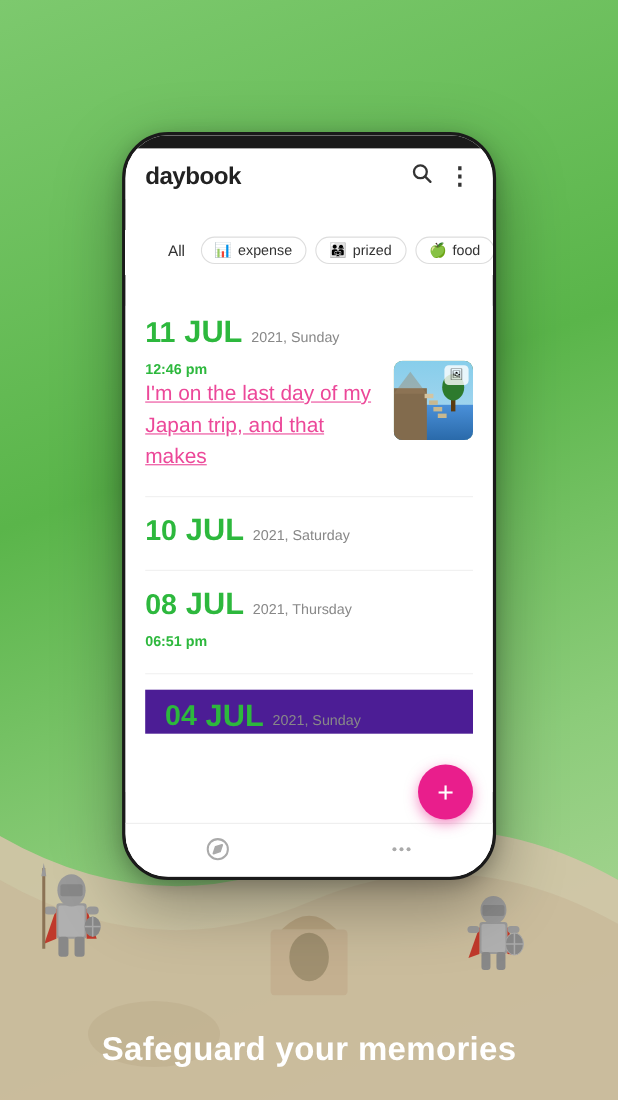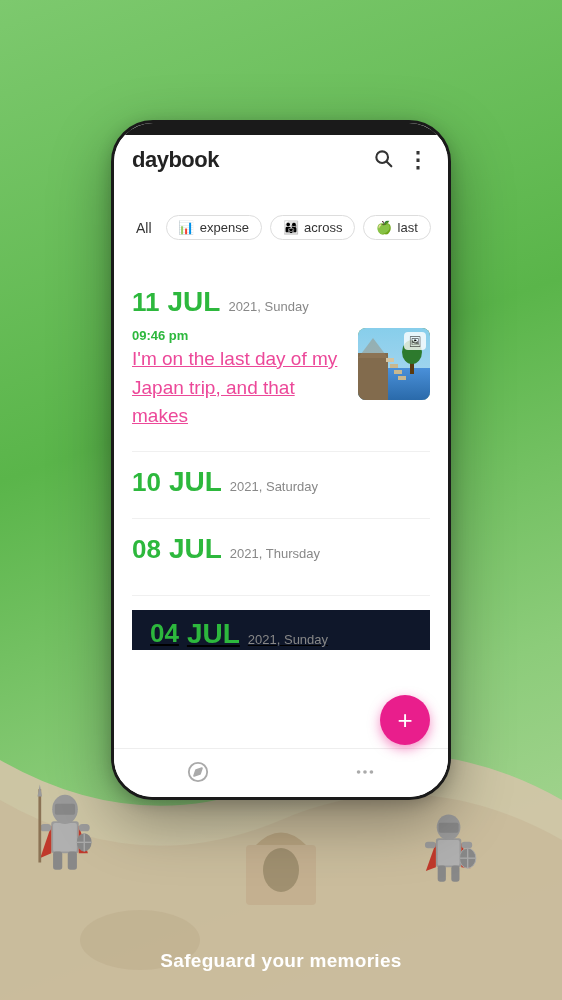--- a/index.html
+++ b/index.html
@@ -25,21 +25,21 @@
       z-index: 0;
     }
 
     .bottom-text {
       position: absolute;
       bottom: 28px;
       left: 0;
       right: 0;
       text-align: center;
       color: white;
-      font-size: 19px;
+      font-size: 30px;
       font-weight: 700;
       z-index: 10;
       letter-spacing: 0.3px;
     }
 
     .knights-container {
       position: absolute;
       bottom: 80px;
       left: 0;
       right: 0;
@@ -136,20 +136,21 @@
 
     .filter-bar::-webkit-scrollbar { display: none; }
 
     .chip-all {
       font-size: 14px;
       color: #333;
       font-weight: 500;
       padding: 4px 6px;
       cursor: pointer;
       white-space: nowrap;
+      margin-left: 17px;
     }
 
     .chip {
       border: 1.5px solid #ddd;
       border-radius: 20px;
       padding: 4px 12px;
       font-size: 13px;
       color: #333;
       display: flex;
       align-items: center;
@@ -304,25 +305,24 @@
       justify-content: center;
       font-size: 20px;
       color: #aaa;
       cursor: pointer;
       padding: 4px 20px;
     }
 
     
     .partial-date {
       display: flex;
-      align-items: center;
+      align-items: flex-start;
       gap: 8px;
       padding: 8px 18px 0;
-      background: #0f172a;
-      text-decoration: underline;
+      background: #4c1d95;
     }
   </style>
 </head>
 <body>
 
 <svg class="background-wave" viewBox="0 0 562 320" preserveAspectRatio="none" xmlns="http://www.w3.org/2000/svg">
   <path d="M0,80 Q140,160 281,100 Q420,40 562,120 L562,320 L0,320 Z" fill="#d4c4a8" opacity="0.9"></path>
   <path d="M0,120 Q140,200 281,140 Q420,80 562,160 L562,320 L0,320 Z" fill="#c8b898" opacity="0.7"></path>
   <ellipse cx="140" cy="260" rx="60" ry="30" fill="#b8a888" opacity="0.4"></ellipse>
 </svg>
@@ -398,39 +398,39 @@
       </div>
 
       <div class="filter-bar">
         <span class="chip-all">All</span>
         <div class="chip">
           <span>📊</span>
           <span>expense</span>
         </div>
         <div class="chip">
           <span>👨‍👩‍👧</span>
-          <span>across</span>
+          <span>prized</span>
         </div>
         <div class="chip">
           <span>🍏</span>
-          <span>last</span>
+          <span>food</span>
         </div>
       </div>
 
       <div class="entries-area">
 
         <div class="date-group">
           <div class="date-header">
             <span class="date-day">11</span>
             <span class="date-month">JUL</span>
             <span class="date-year-dow">2021, Sunday</span>
           </div>
           <div class="entry-card">
             <div class="entry-text-block">
-              <div class="entry-time">09:46 pm</div>
+              <div class="entry-time">12:46 pm</div>
               <div class="entry-body">I'm on the last day of my Japan trip, and that makes</div>
             </div>
             <div class="entry-image">
               <div class="entry-image-inner">
                 
                 <svg width="72" height="72" viewBox="0 0 72 72" xmlns="http://www.w3.org/2000/svg">
                   <defs>
                     <linearGradient id="skyGrad" x1="0" y1="0" x2="0" y2="1">
                       <stop offset="0%" stop-color="#87ceeb"></stop>
                       <stop offset="100%" stop-color="#b0d8f0"></stop>
@@ -475,20 +475,21 @@
         <div class="divider"></div>
 
         <div class="date-group">
           <div class="date-header">
             <span class="date-day">08</span>
             <span class="date-month">JUL</span>
             <span class="date-year-dow">2021, Thursday</span>
           </div>
           <div class="entry-card">
             <div class="entry-text-block">
+              <div class="entry-time">06:51 pm</div>
             </div>
           </div>
         </div>
 
         <div class="divider"></div>
 
         <div class="partial-date">
           <span class="date-day">04</span>
           <span class="date-month">JUL</span>
           <span class="date-year-dow">2021, Sunday</span>

